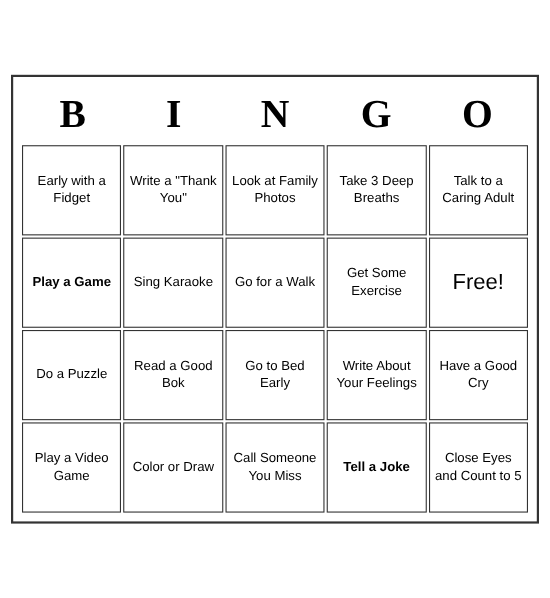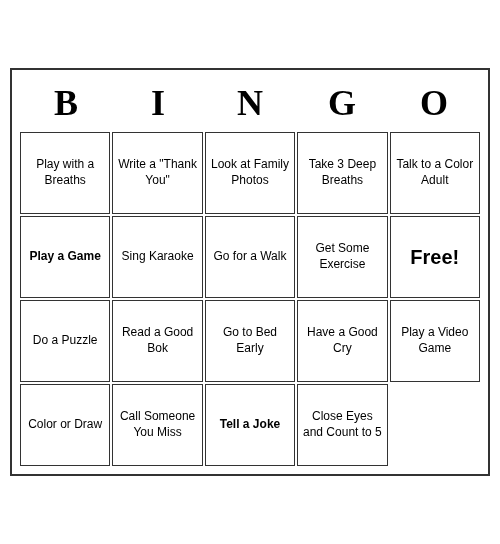--- a/index.html
+++ b/index.html
@@ -41,52 +41,53 @@
       align-items: center;
       justify-content: center;
       text-align: center;
       padding: 4px 3px;
       font-size: 12px;
       line-height: 1.3;
       background: #fff;
     }
     .bingo-cell.free {
       font-size: 20px;
-      font-weight: bold;
+      font-weight: normal;
     }
     .bingo-cell.large-text {
       font-size: 12px;
       font-weight: bold;
     }
   </style>
 </head>
 <body>
 
 <div class="bingo-card">
   <div class="bingo-header">
   <div class="bingo-letter">B</div>
       <div class="bingo-letter">I</div>
       <div class="bingo-letter">N</div>
       <div class="bingo-letter">G</div>
       <div class="bingo-letter">O</div>
     </div>
   <div class="bingo-grid">
-      <div class="bingo-cell">Play with a Breaths</div>
+      <div class="bingo-cell">Early with a Fidget</div>
       <div class="bingo-cell">Write a "Thank You"</div>
       <div class="bingo-cell">Look at Family Photos</div>
       <div class="bingo-cell">Take 3 Deep Breaths</div>
-      <div class="bingo-cell">Talk to a Color Adult</div>
+      <div class="bingo-cell">Talk to a Caring Adult</div>
       <div class="bingo-cell large-text">Play a Game</div>
       <div class="bingo-cell">Sing Karaoke</div>
       <div class="bingo-cell">Go for a Walk</div>
       <div class="bingo-cell">Get Some Exercise</div>
       <div class="bingo-cell free">Free!</div>
       <div class="bingo-cell">Do a Puzzle</div>
       <div class="bingo-cell">Read a Good Bok</div>
       <div class="bingo-cell">Go to Bed Early</div>
+      <div class="bingo-cell">Write About Your Feelings</div>
       <div class="bingo-cell">Have a Good Cry</div>
       <div class="bingo-cell">Play a Video Game</div>
       <div class="bingo-cell">Color or Draw</div>
       <div class="bingo-cell">Call Someone You Miss</div>
       <div class="bingo-cell large-text">Tell a Joke</div>
       <div class="bingo-cell">Close Eyes and Count to 5</div>
     </div>
 </div>
 
 </body></html>

